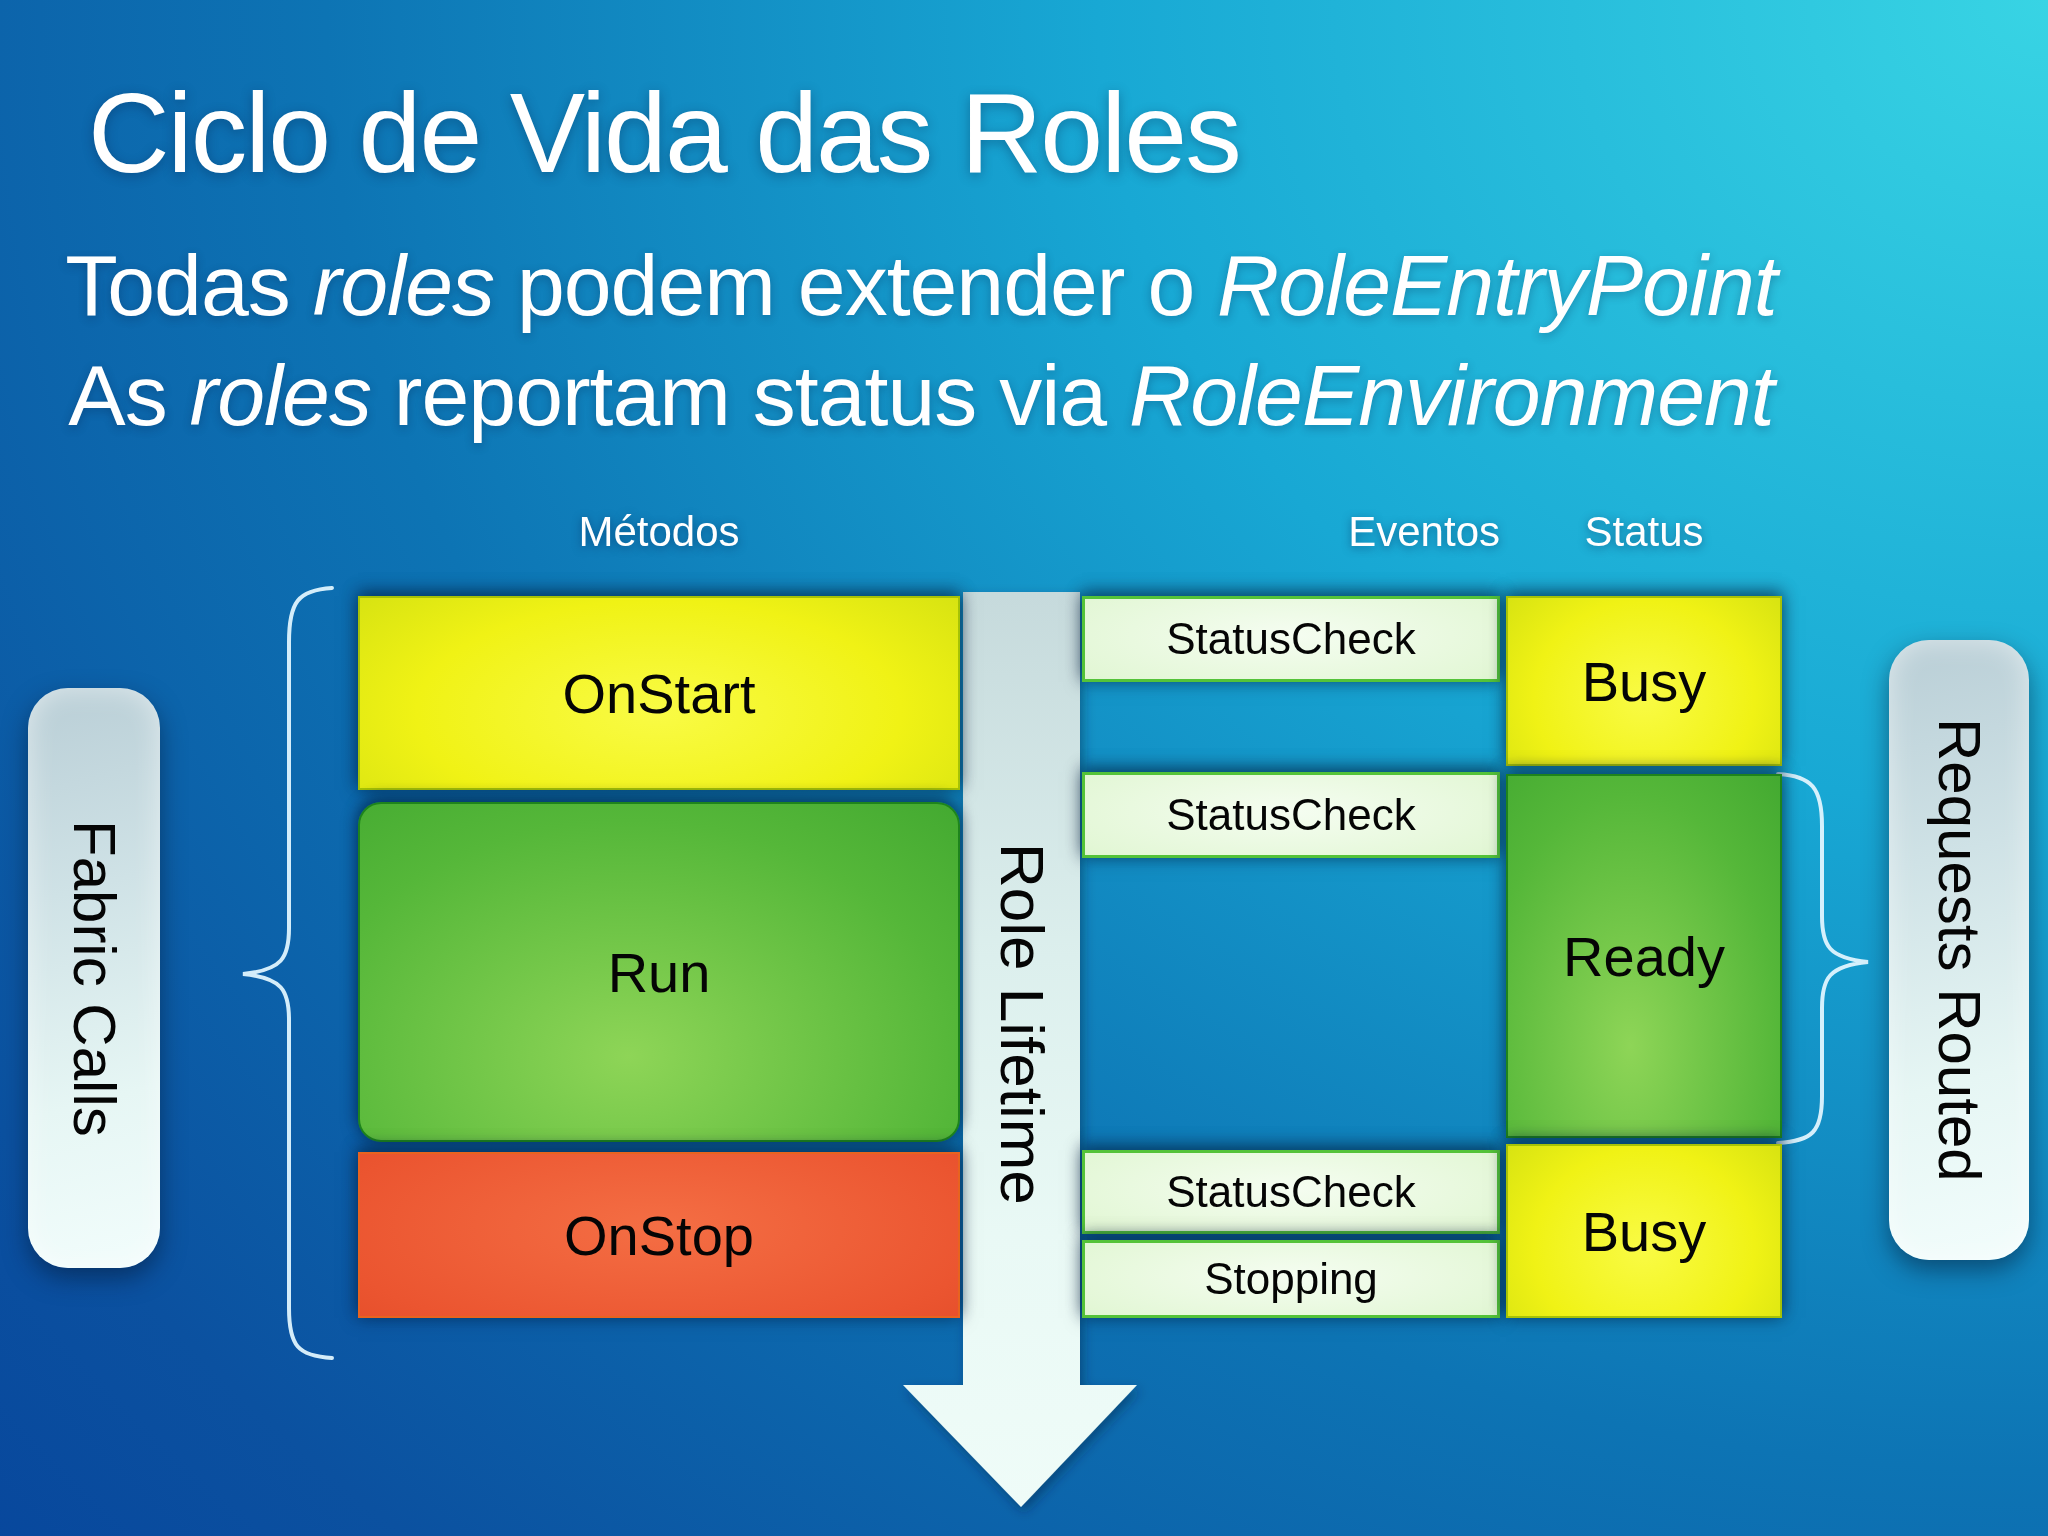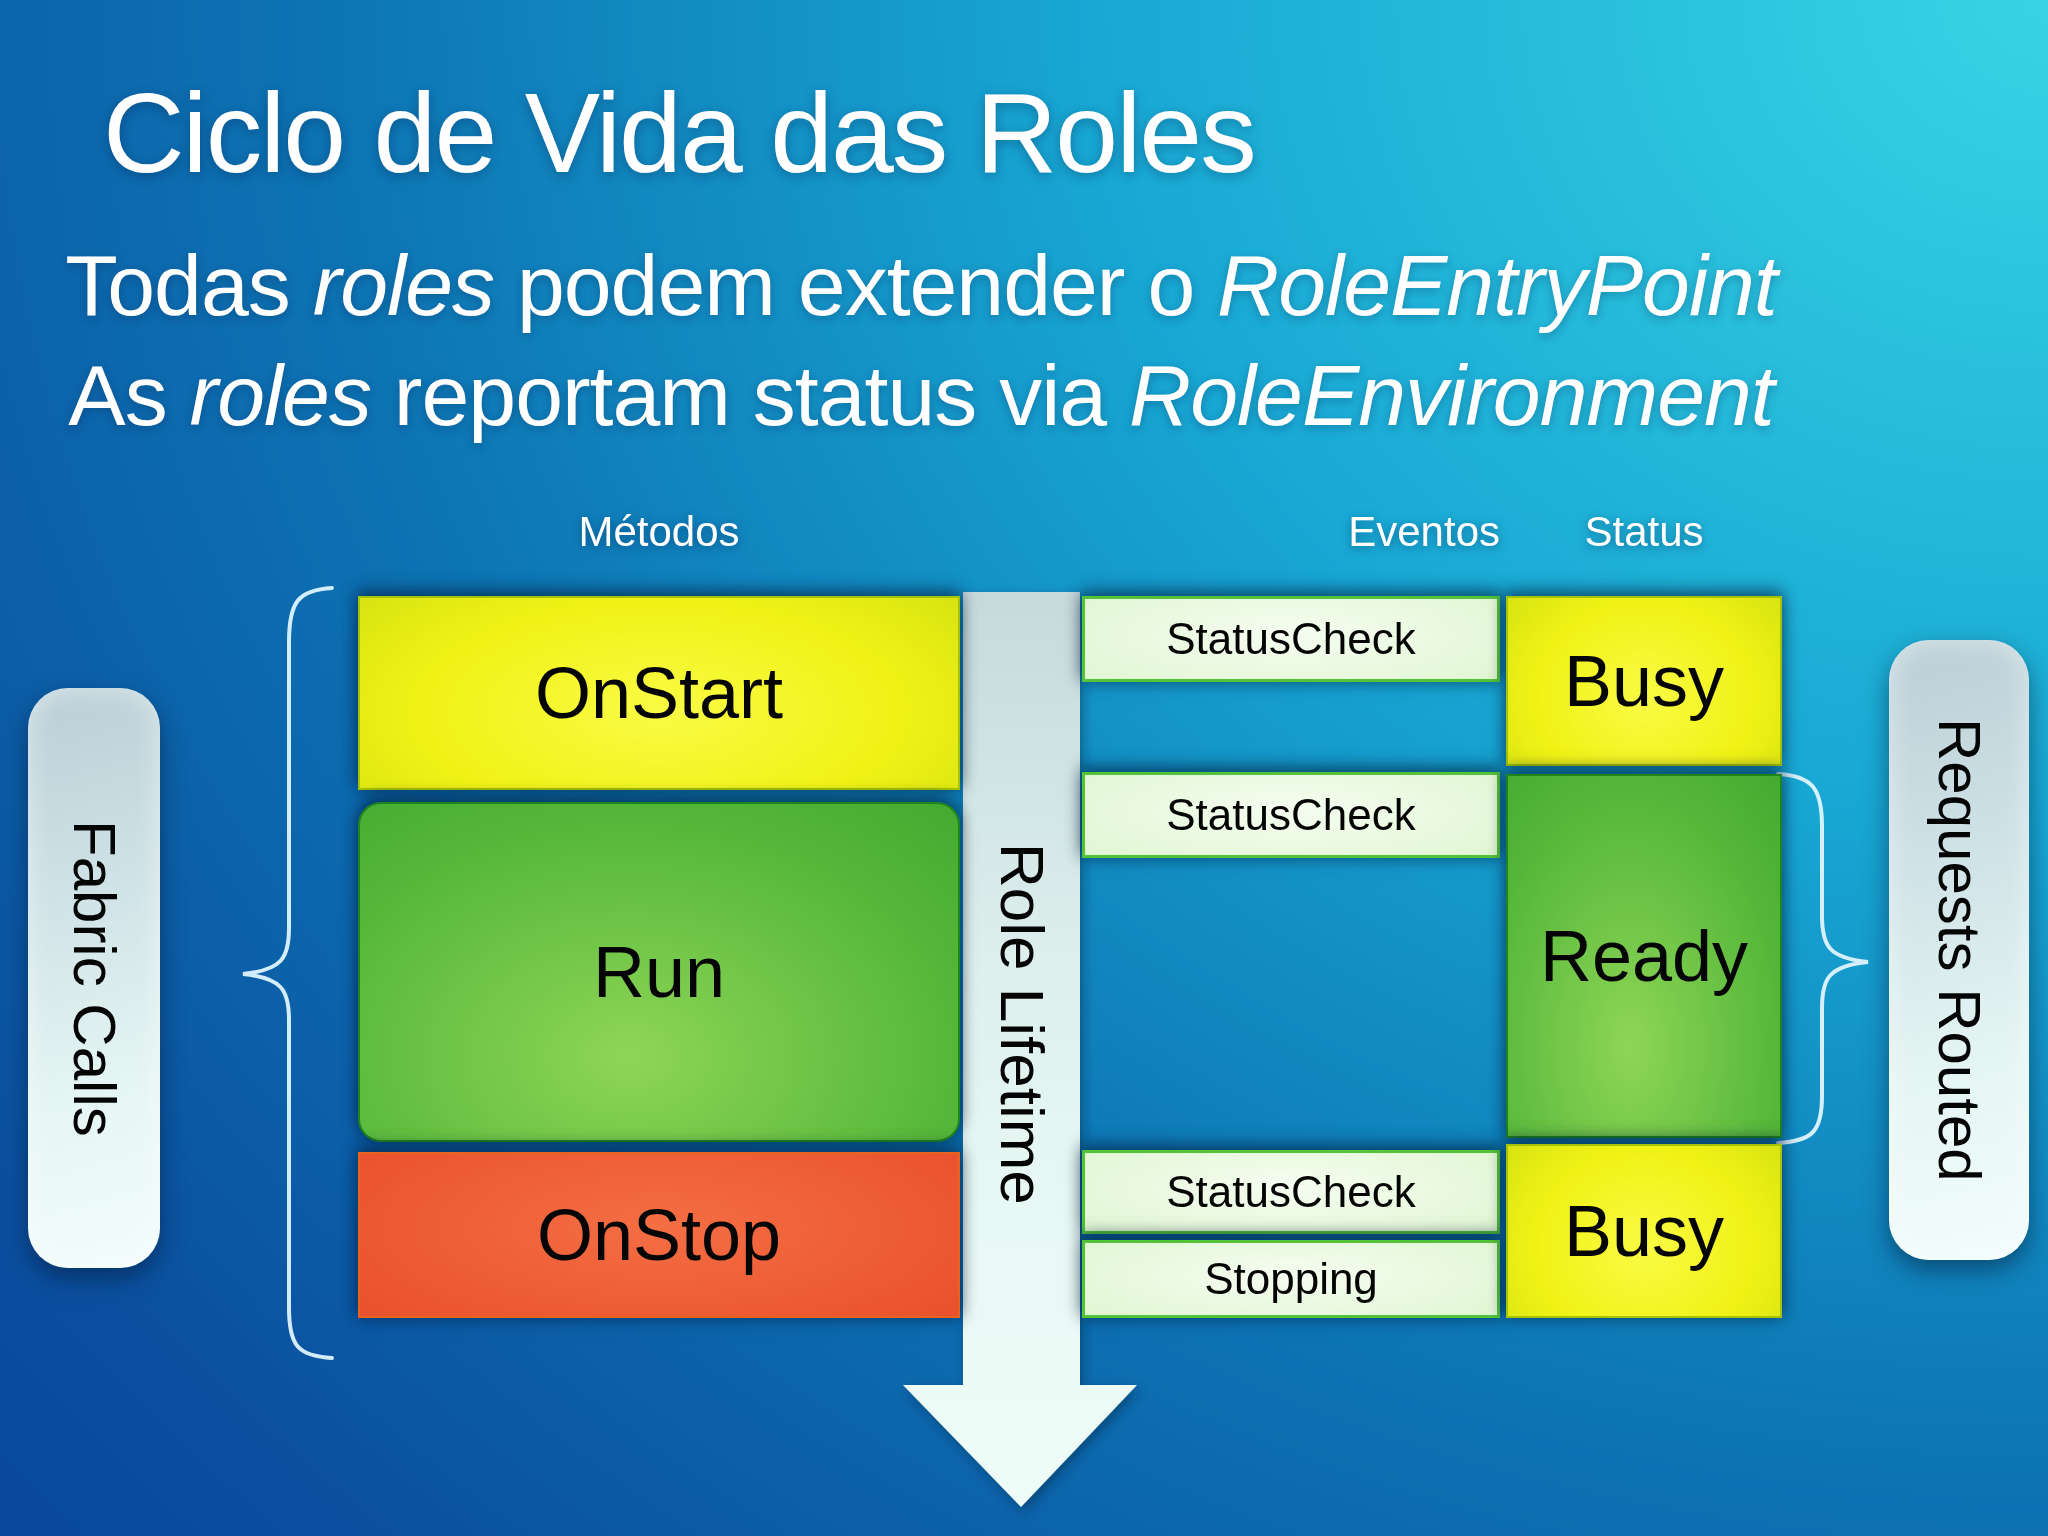--- a/index.html
+++ b/index.html
@@ -9,21 +9,20 @@
     background:radial-gradient(145% 165% at 100% 0%,
       var(--bg-tr) 0%, #18a8d4 32%, #0d74b4 58%, var(--bg-tl) 82%, var(--bg-bl) 100%);
   }
   .abs{position:absolute;box-sizing:border-box;}
   
   .title{
     left:88px;top:68px;width:1700px;height:150px;
     font-size:113px;font-weight:400;letter-spacing:-2px;
     color:var(--text-light);text-shadow:0 3px 12px rgba(0,30,70,.35);
     white-space:nowrap;
-    margin-left:15px;
   }
   .subtitle{
     left:0;width:1842px;text-align:center;white-space:nowrap;
     font-size:86px;font-weight:400;letter-spacing:-1px;
     color:var(--text-light);text-shadow:0 3px 10px rgba(0,30,70,.3);
   }
   .subtitle .it{font-style:italic;}
   .sub1{top:236px;} .sub2{top:346px;}
   
   .col-header{
@@ -50,21 +49,21 @@
   .box-red{
     background:radial-gradient(100% 130% at 50% 45%,
       var(--red-light) 0%, var(--red-mid) 55%, var(--red-dark) 100%);
     border:2px solid var(--red-border);
   }
   .box-event{
     background:radial-gradient(130% 170% at 50% 45%,
       var(--event-light) 0%, var(--event-mid) 45%, var(--event-dark) 100%);
     border:3px solid var(--event-border);
   }
-  .method-label,.status-label{font-size:72px;}
+  .method-label,.status-label{font-size:56px;}
   .event-label{font-size:44px;}
   
   .pill{
     display:flex;align-items:center;justify-content:center;
     border-radius:40px;
     background:linear-gradient(165deg,
       var(--pill-dark) 0%, var(--pill-mid) 35%, #e6f6f4 70%, var(--pill-light) 100%);
     box-shadow:0 10px 24px rgba(3,22,48,.5), inset 0 0 28px rgba(255,255,255,.55);
   }
   .vtext{

